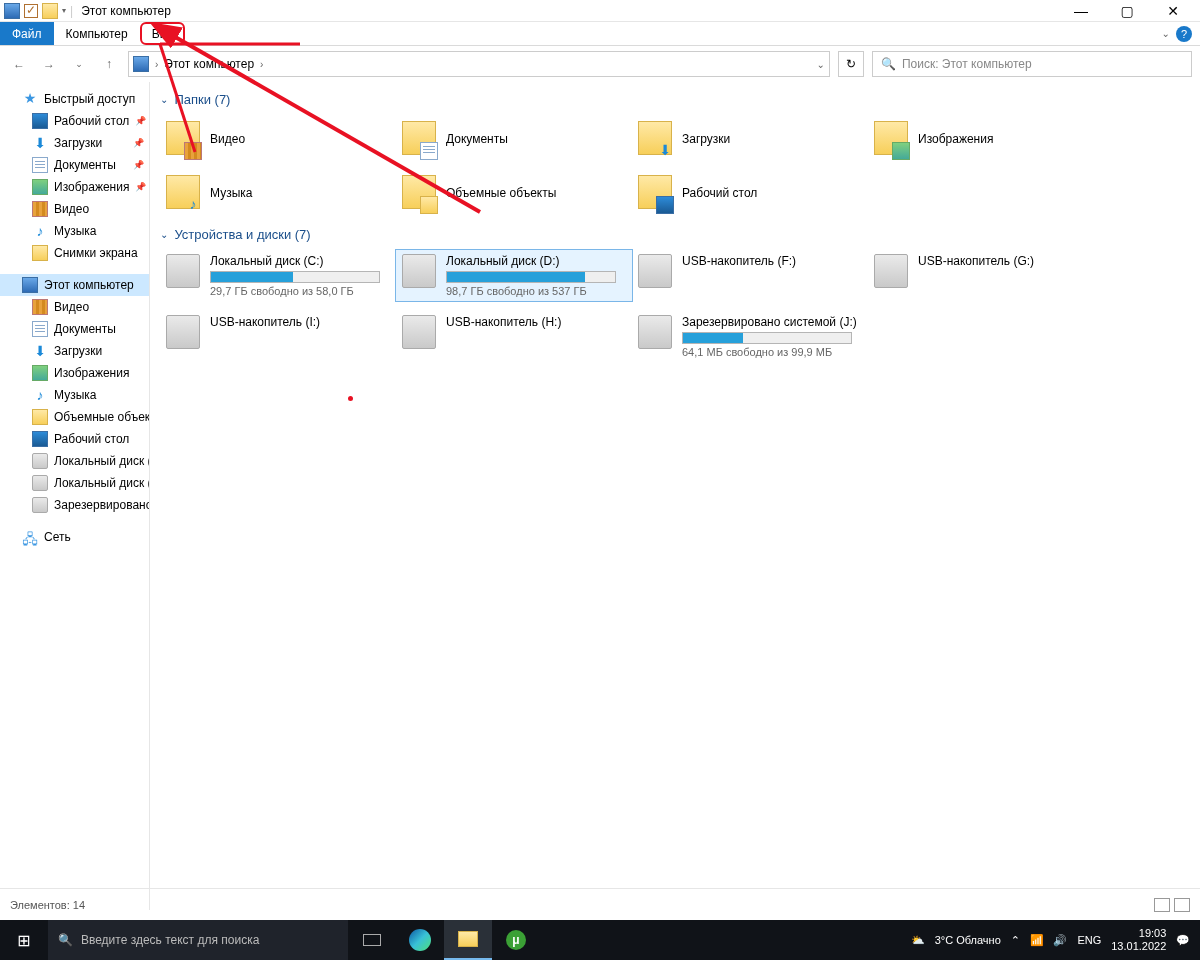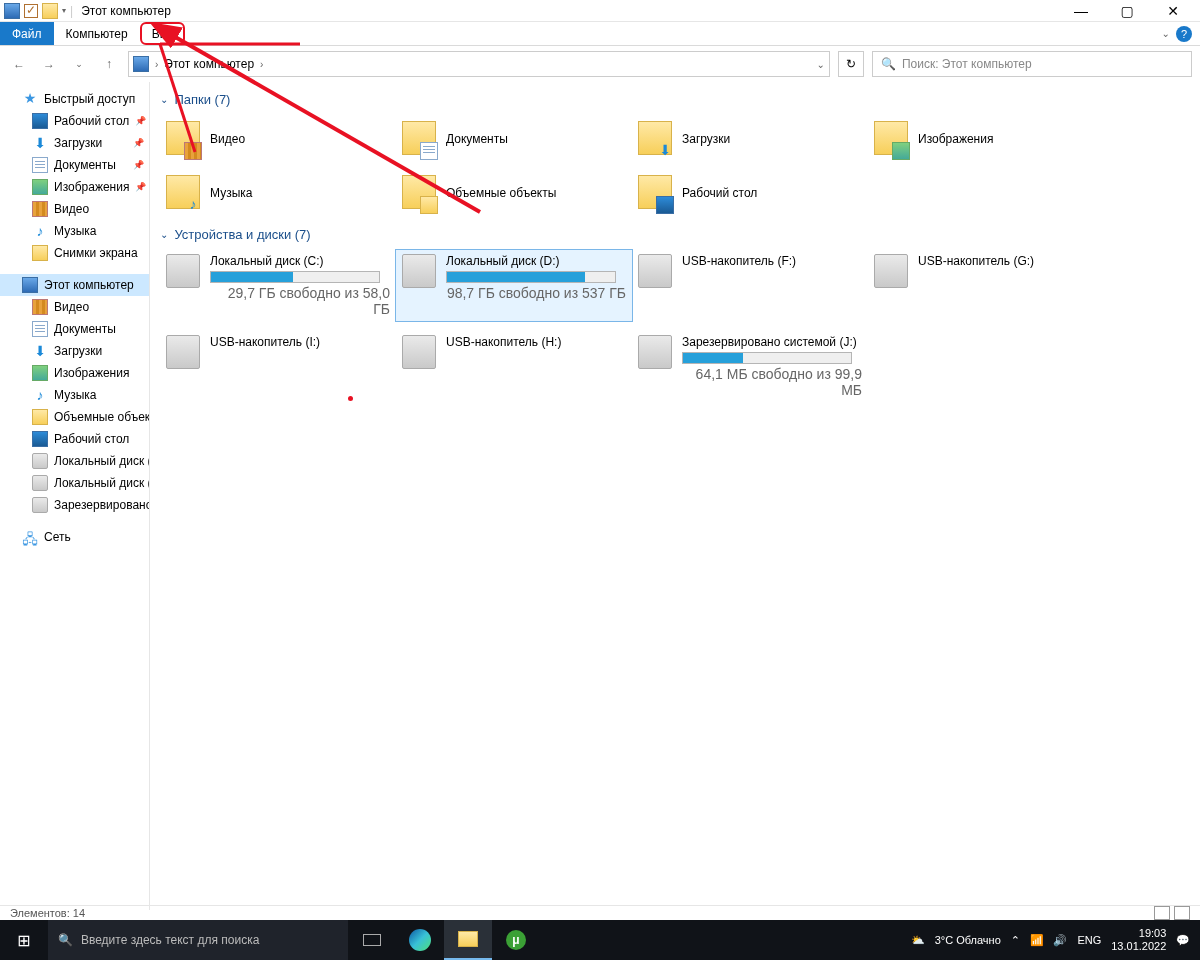--- a/index.html
+++ b/index.html
@@ -44,24 +44,24 @@
   .folders-grid { display: grid; grid-template-columns: repeat(4, 236px); gap: 6px 0; margin-bottom: 10px; }
   .folder-item { display: flex; align-items: center; gap: 10px; height: 48px; padding: 2px 6px; }
 
   .drives-grid { display: grid; grid-template-columns: repeat(4, 236px); gap: 10px 0; }
   .drive-item { display: flex; align-items: flex-start; gap: 10px; padding: 4px 6px; }
   .drive-item.selected { outline: 1px solid #7ab6e8; background: #e5f3ff; }
   .drive-info { flex: 1; }
   .drive-name { margin-bottom: 3px; }
   .drive-bar { width: 170px; height: 12px; border: 1px solid #b5b5b5; background: #efefef; margin-bottom: 2px; position: relative; }
   .drive-bar .fill { height: 100%; background: #26a0da; position: absolute; left: 0; top: 0; }
-  .drive-free { color: #666; font-size: 14px; text-align: right; }
-
-  
-  .statusbar { position: absolute; left: 0; right: 0; bottom: 40px; height: 15px; border-top: 1px solid #e6e6e6; display: flex; align-items: center; padding: 0 10px; color: #555; font-size: 11px; }
+  .drive-free { color: #666; font-size: 11px; }
+
+  
+  .statusbar { position: absolute; left: 0; right: 0; bottom: 40px; height: 32px; border-top: 1px solid #e6e6e6; display: flex; align-items: center; padding: 0 10px; color: #555; font-size: 11px; }
   .statusbar .view-icons { margin-left: auto; display: flex; gap: 4px; }
 
   
   .taskbar { position: absolute; left: 0; right: 0; bottom: 0; height: 40px; background: #101318; color: #fff; display: flex; align-items: center; }
   .taskbar .start { width: 48px; text-align: center; font-size: 16px; }
   .taskbar .search { width: 300px; height: 40px; background: #1f232b; display: flex; align-items: center; padding: 0 10px; gap: 8px; color: #bbb; }
   .taskbar .task-icon { width: 48px; height: 40px; display: flex; align-items: center; justify-content: center; }
   .taskbar .task-icon.active { background: #2a3038; border-bottom: 2px solid #76b9ed; }
   .taskbar .tray { margin-left: auto; display: flex; align-items: center; gap: 10px; padding: 0 10px; font-size: 11px; }
   .taskbar .clock { text-align: right; line-height: 13px; }

